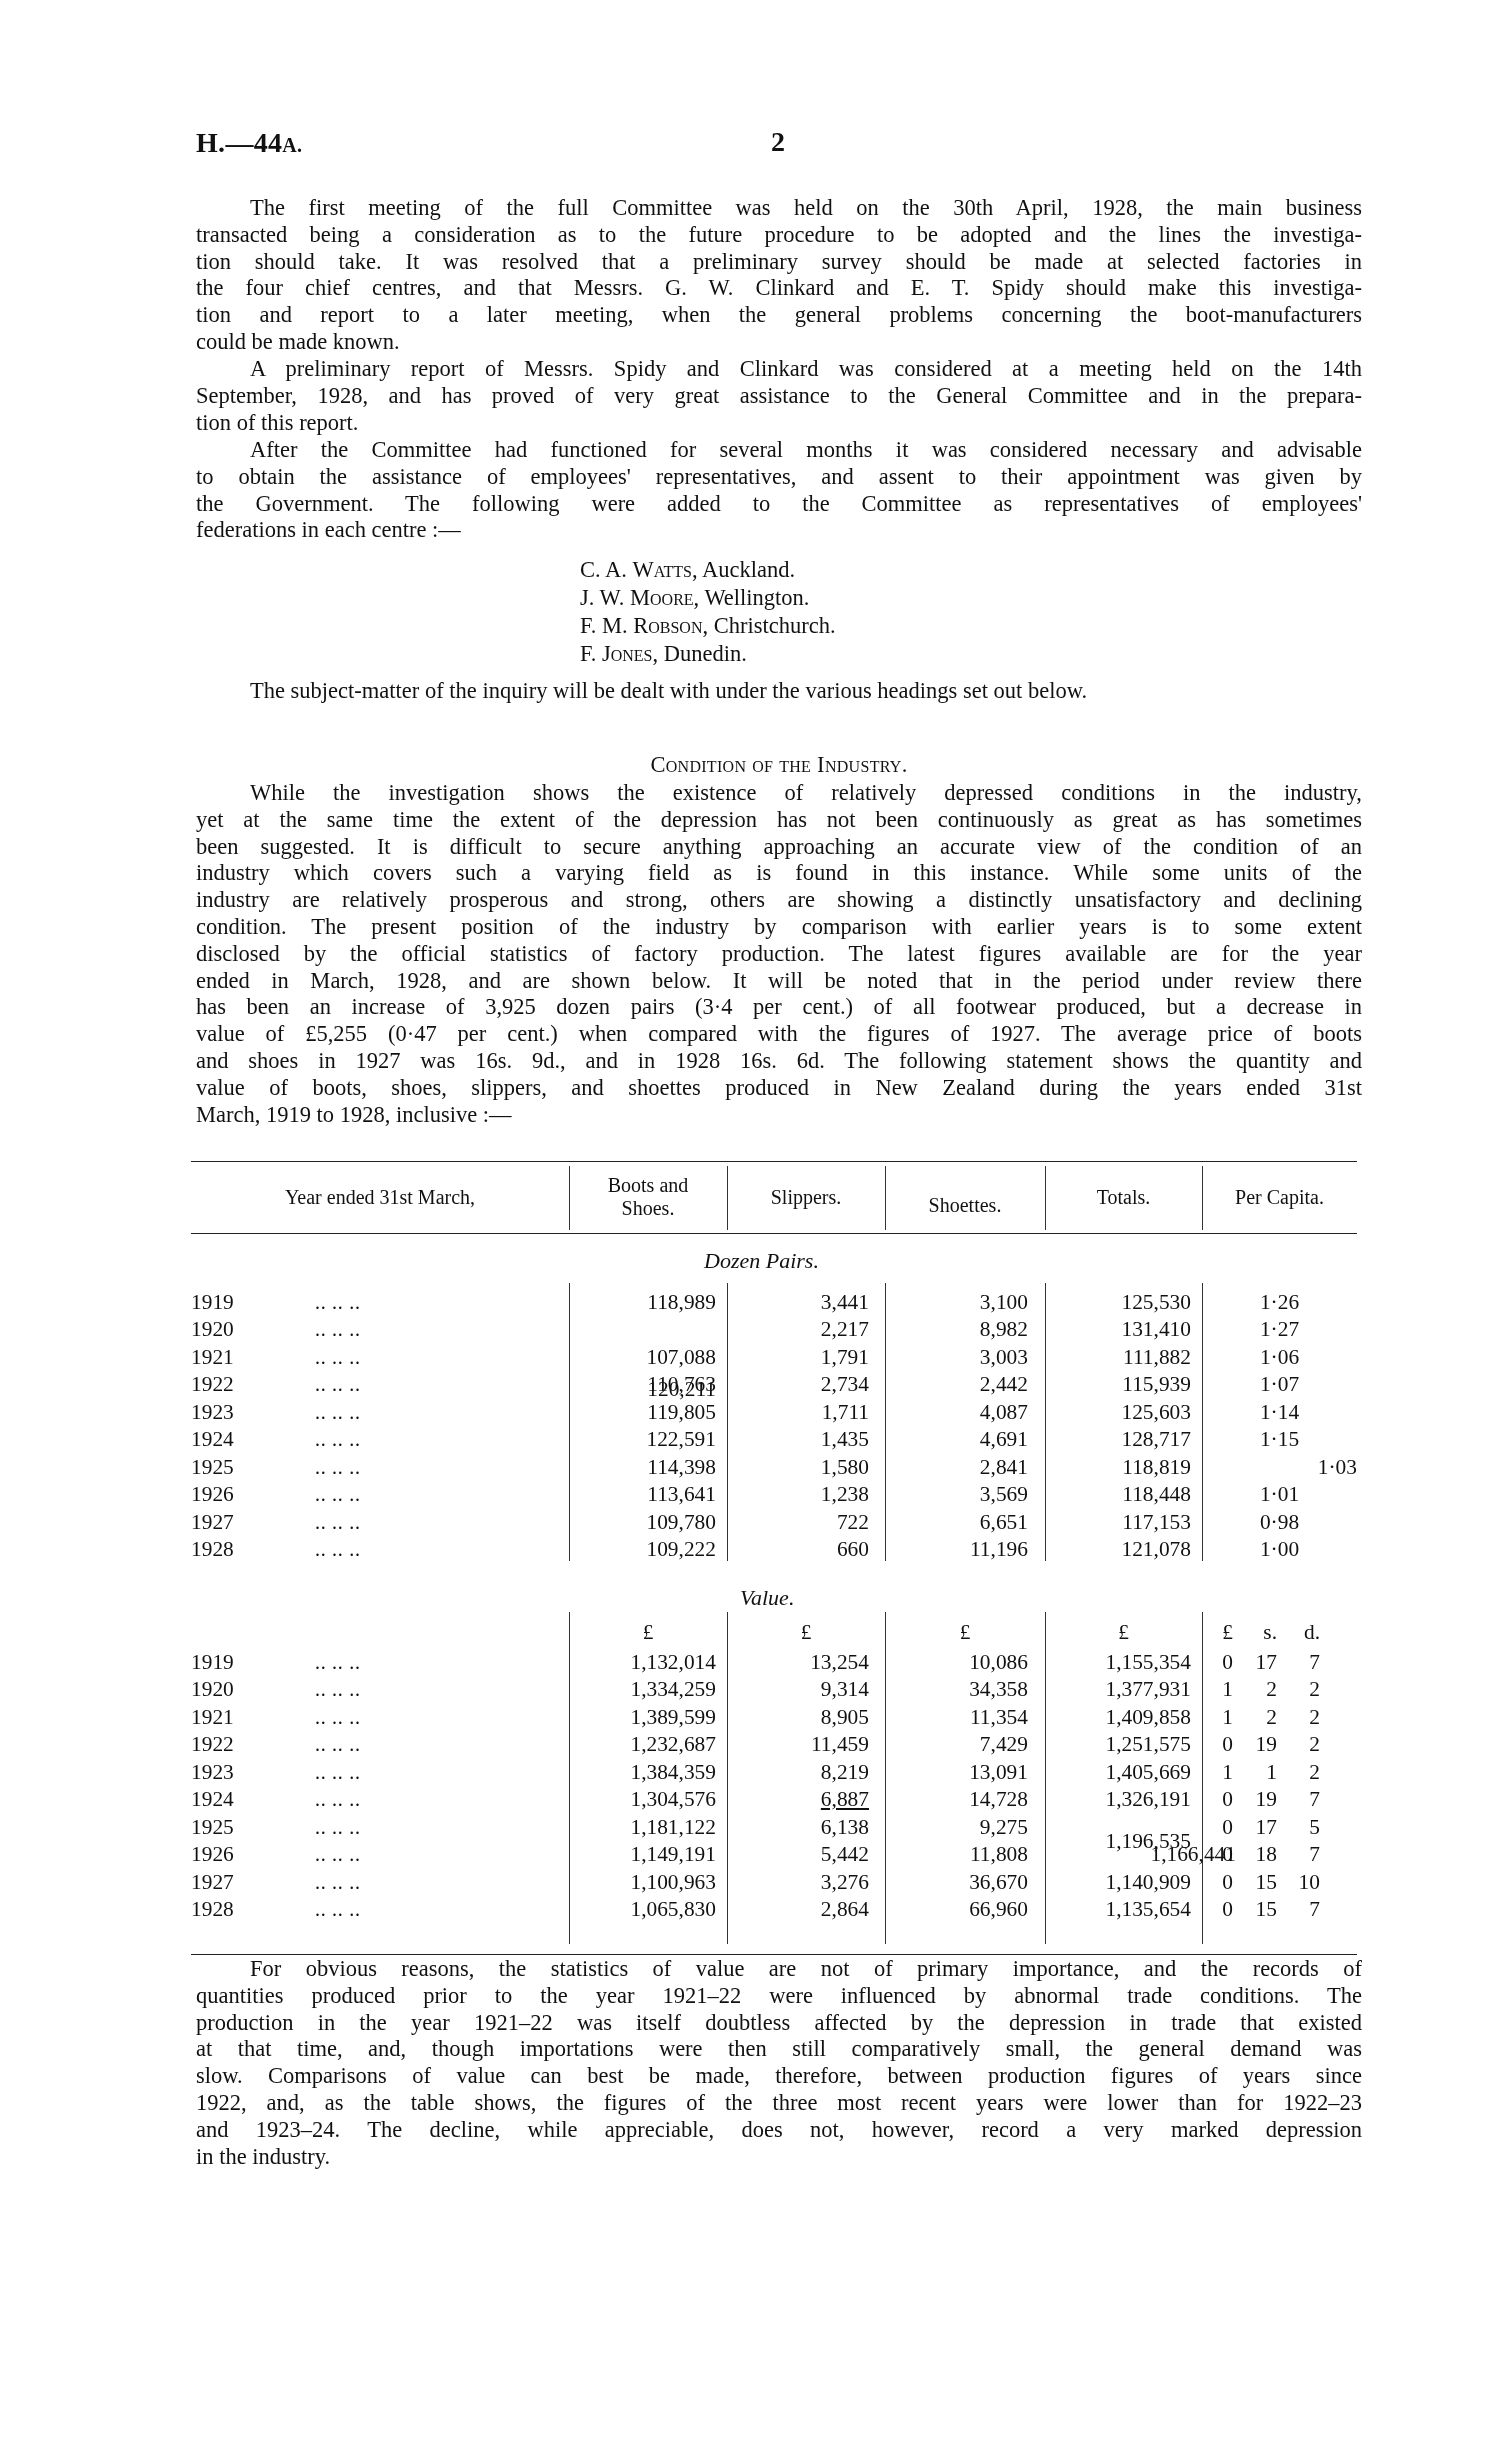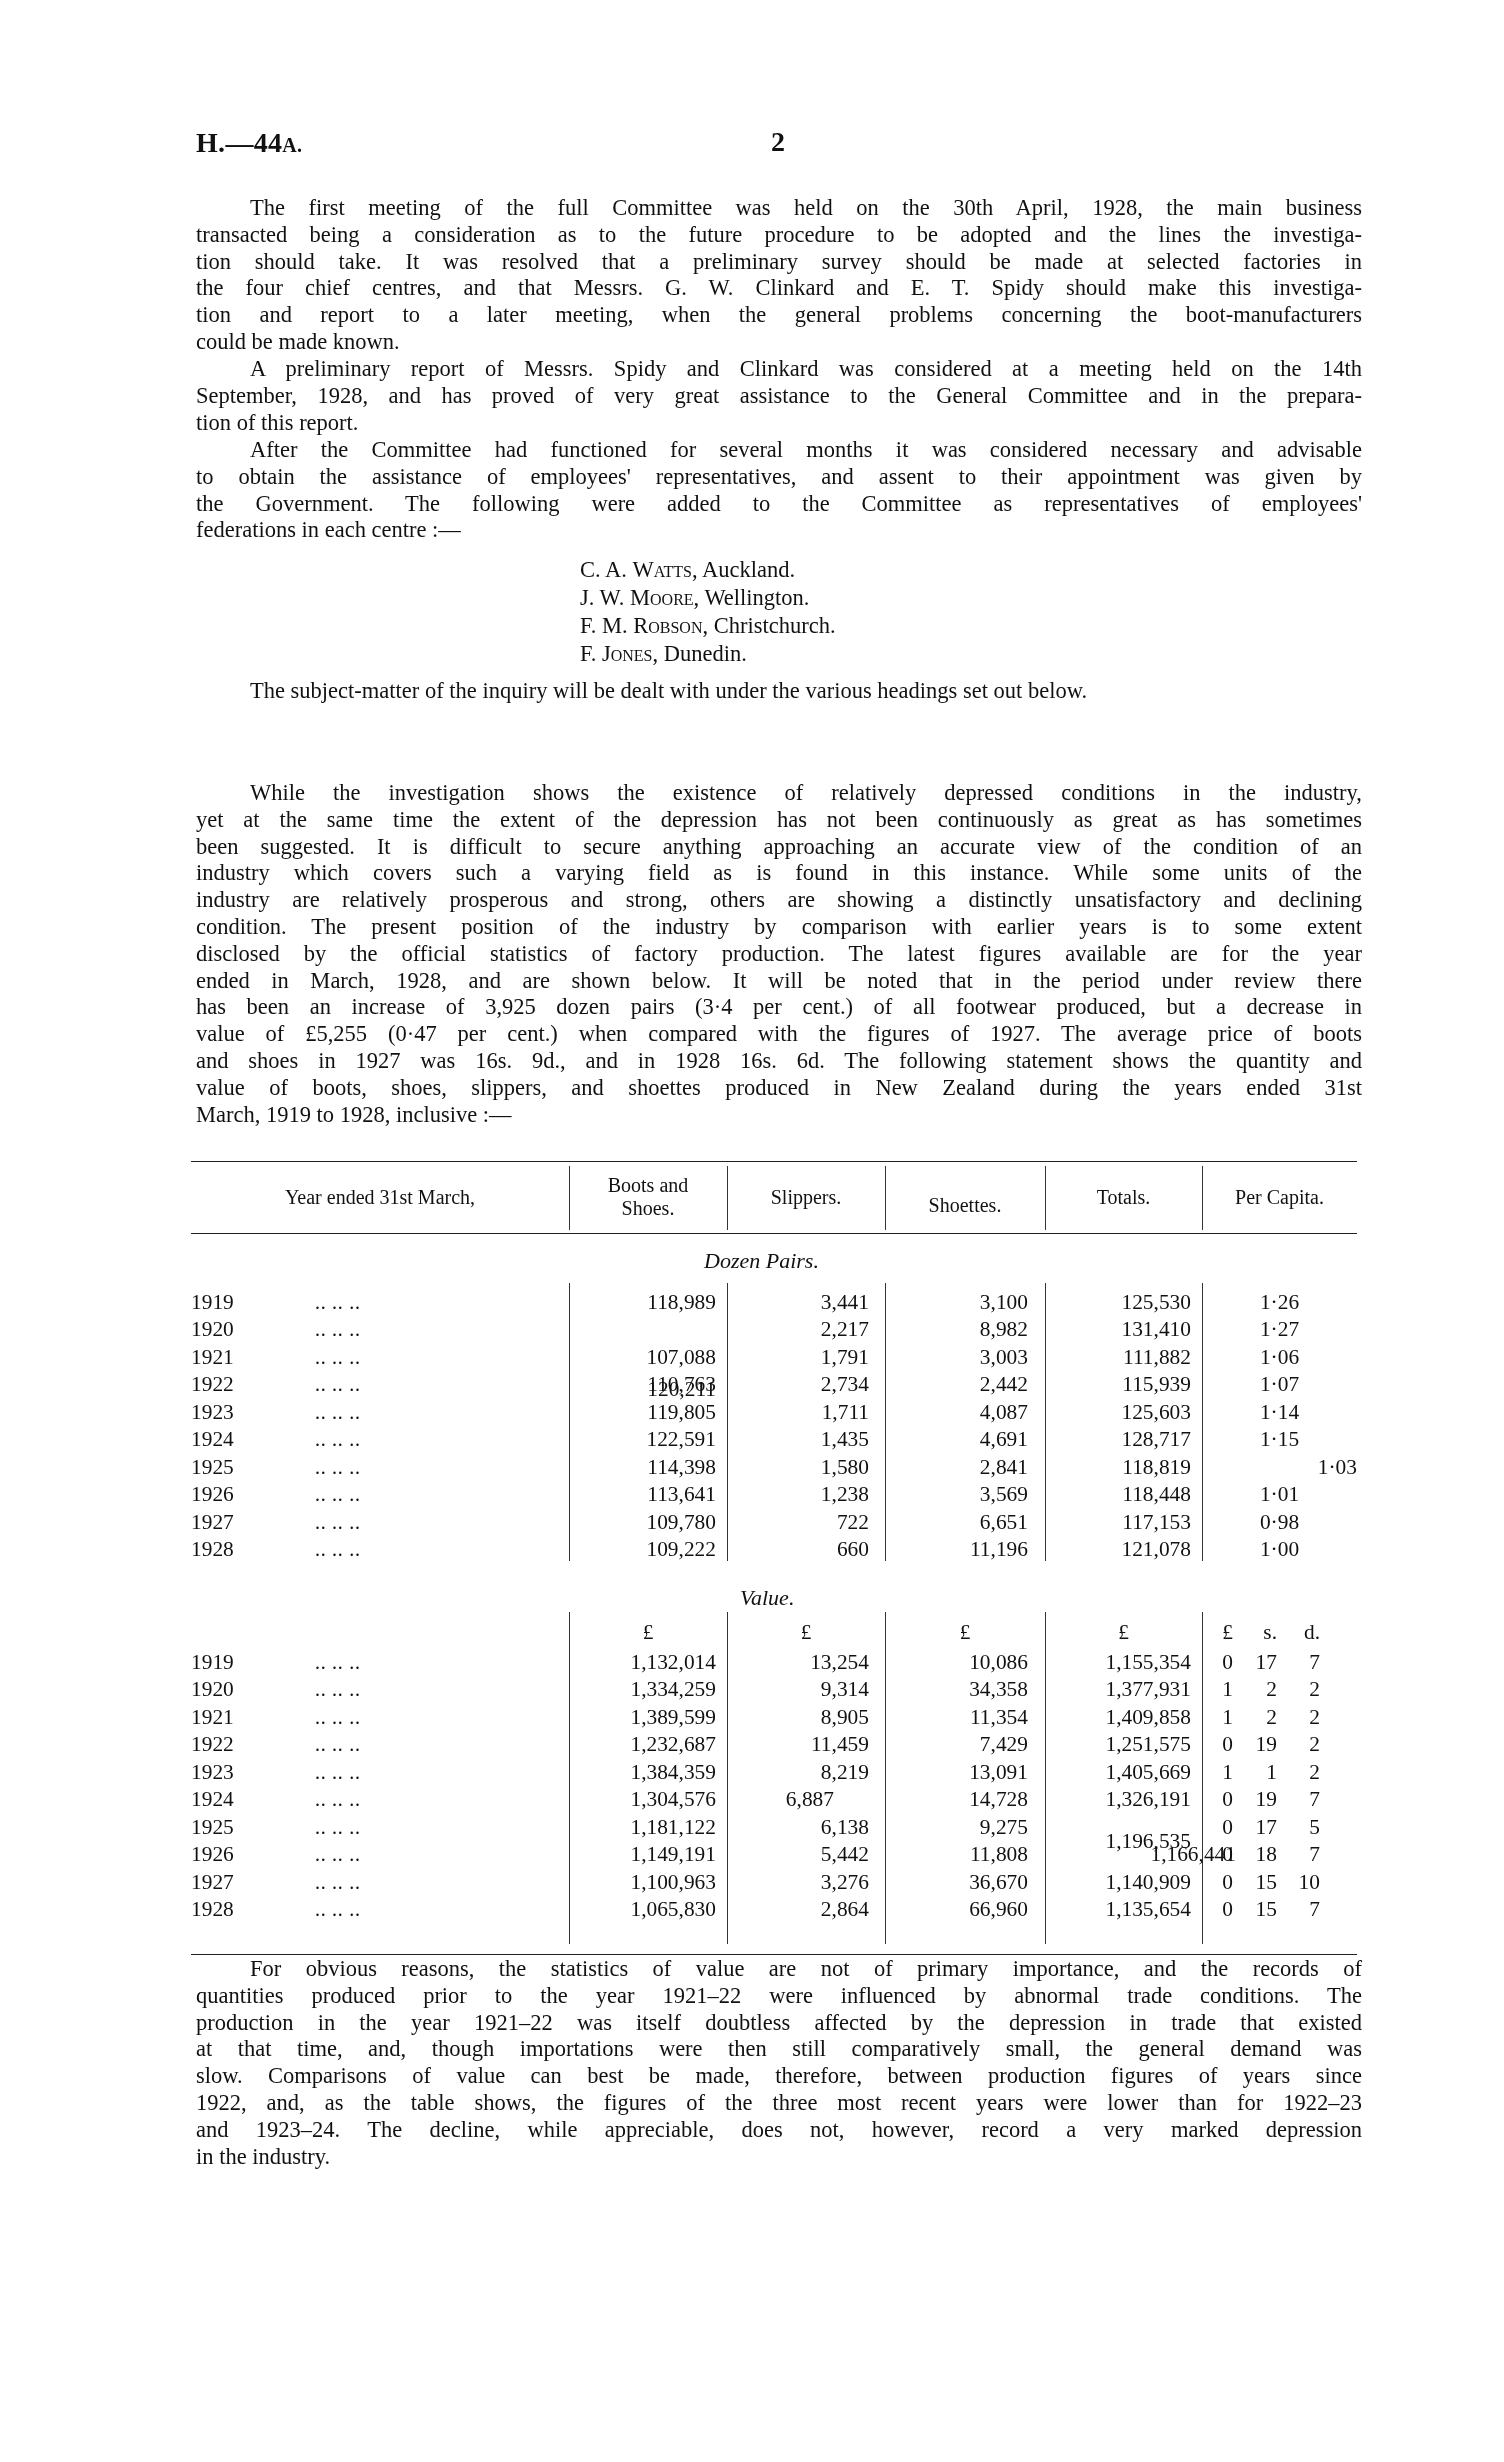--- a/index.html
+++ b/index.html
@@ -61,20 +61,21 @@
     <div style="top:0px"><span>C. A.</span> <span class="sc">Watts</span>, <span>Auckland.</span></div>
     <div style="top:28px"><span>J. W.</span> <span class="sc">Moore</span>, <span>Wellington.</span></div>
     <div style="top:56px"><span>F. M.</span> <span class="sc">Robson</span>, <span>Christchurch.</span></div>
     <div style="top:84px"><span>F.</span> <span class="sc">Jones</span>, <span>Dunedin.</span></div>
   </div>
 
   <div class="col" style="top:677px">
     <div class="line ind last" style="top:0px">The subject-matter of the inquiry will be dealt with under the various headings set out below.</div>
   </div>
 
+  <div class="center heading" style="top:751px">Condition of the Industry.</div>
 
   <div class="col" style="top:779px">
     <div class="line ind" style="top:0px">While the investigation shows the existence of relatively depressed conditions in the industry,</div>
     <div class="line" style="top:27px">yet at the same time the extent of the depression has not been continuously as great as has sometimes</div>
     <div class="line" style="top:54px">been suggested.  It is difficult to secure anything approaching an accurate view of the condition of an</div>
     <div class="line" style="top:80px">industry which covers such a varying field as is found in this instance.  While some units of the</div>
     <div class="line" style="top:107px">industry are relatively prosperous and strong, others are showing a distinctly unsatisfactory and declining</div>
     <div class="line" style="top:134px">condition.  The present position of the industry by comparison with earlier years is to some extent</div>
     <div class="line" style="top:161px">disclosed by the official statistics of factory production.  The latest figures available are for the year</div>
     <div class="line" style="top:188px">ended in March, 1928, and are shown below.  It will be noted that in the period under review there</div>
@@ -277,21 +278,21 @@
           <div class="cell num" style="left:885px;width:143px;top:1759px;">13,091</div>
           <div class="cell num" style="left:1045px;width:146px;top:1759px;">1,405,669</div>
           <div class="cell num" style="left:1206px;width:27px;top:1759px;">1</div>
           <div class="cell num" style="left:1240px;width:37px;top:1759px;">1</div>
           <div class="cell num" style="left:1280px;width:40px;top:1759px;">2</div>
         </div>
         <div class="" style="position:absolute;left:0;top:0;">
           <div class="cell" style="left:191px;top:1786px;">1924</div>
           <div class="dots" style="left:315px;top:1786px;width:241px;">..          ..          ..</div>
           <div class="cell num" style="left:569px;width:147px;top:1786px;">1,304,576</div>
-          <div class="cell num" style="left:692px;width:142px;top:1786px;">6,887</div>
+          <div class="cell num" style="left:727px;width:142px;top:1786px;text-decoration:underline;">6,887</div>
           <div class="cell num" style="left:885px;width:143px;top:1786px;">14,728</div>
           <div class="cell num" style="left:1045px;width:146px;top:1786px;">1,326,191</div>
           <div class="cell num" style="left:1206px;width:27px;top:1786px;">0</div>
           <div class="cell num" style="left:1240px;width:37px;top:1786px;">19</div>
           <div class="cell num" style="left:1280px;width:40px;top:1786px;">7</div>
         </div>
         <div class="" style="position:absolute;left:0;top:0;">
           <div class="cell" style="left:191px;top:1814px;">1925</div>
           <div class="dots" style="left:315px;top:1814px;width:241px;">..          ..          ..</div>
           <div class="cell num" style="left:569px;width:147px;top:1814px;">1,181,122</div>

